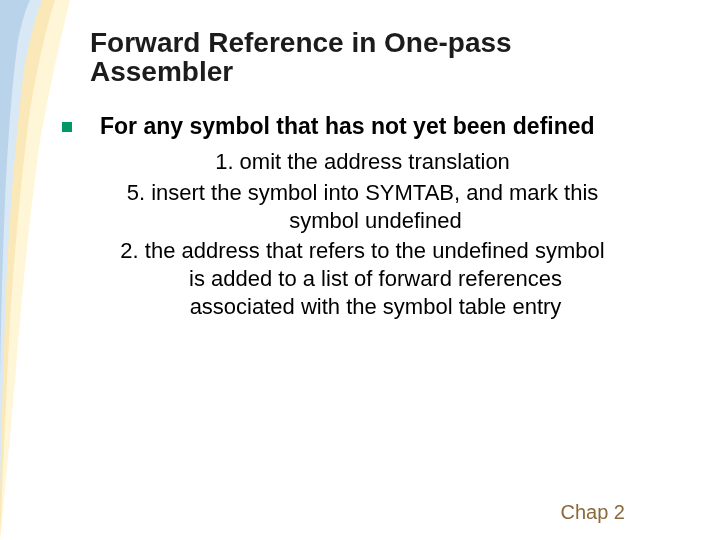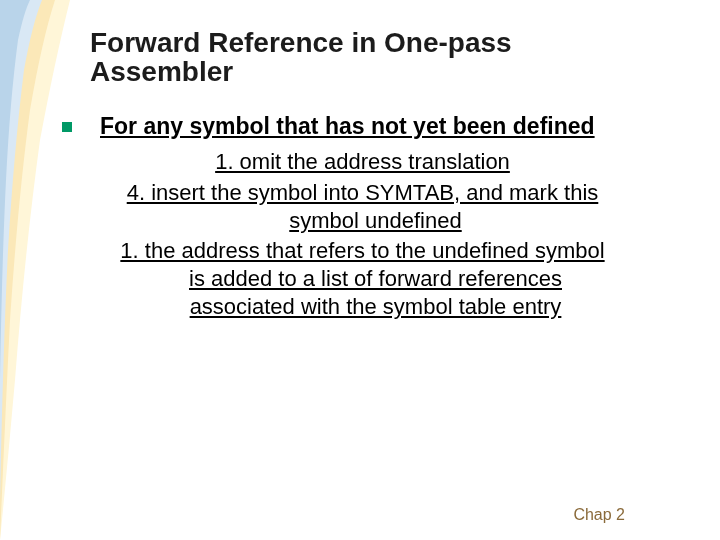--- a/index.html
+++ b/index.html
@@ -33,21 +33,20 @@
     font-size: 28px;
     font-weight: bold;
     color: #1c1c1c;
     line-height: 1.05;
     letter-spacing: 0px;
     margin: 0 0 26px 0;
   }
   .content {
     position: relative;
     padding-left: 10px;
-    text-decoration: underline;
   }
   .bullet {
     position: absolute;
     left: -28px;
     top: 9px;
     width: 10px;
     height: 10px;
     background: #009966;
   }
   .lead {
@@ -68,21 +67,21 @@
     line-height: 1.28;
     margin: 0 0 2px 0;
     text-indent: -26px;
     padding-left: 26px;
     text-align: center;
   }
   .footer {
     position: absolute;
     right: 26px;
     bottom: 16px;
-    font-size: 16px;
+    font-size: 20px;
     color: #8a6a3a;
   }
 </style>
 </head>
 <body>
 
 <svg class="bg-deco" viewBox="0 0 100 540" preserveAspectRatio="none">
   <path d="M 0 0 L 0 540 Q 8 460 15 380 Q 25 250 40 140 Q 55 60 70 0 Z" fill="#fff6d8"></path>
   <path d="M 0 0 L 0 540 Q 5 420 10 320 Q 18 200 30 110 Q 42 40 55 0 Z" fill="#fbe8b8"></path>
   <path d="M 0 0 L 0 500 Q 3 350 8 250 Q 14 150 24 70 Q 32 25 42 0 Z" fill="#d9e8f5"></path>
@@ -91,19 +90,19 @@
 
 <div class="slide">
 
   <h1 class="title">Forward Reference in One-pass Assembler</h1>
 
   <div class="content">
     <span class="bullet"></span>
     <p class="lead">For any symbol that has not yet been defined</p>
     <ul class="items">
       <li>1. omit the address translation</li>
-      <li>4. insert the symbol into SYMTAB, and mark this symbol undefined</li>
-      <li>1. the address that refers to the undefined symbol is added to a list of forward references associated with the symbol table entry</li>
+      <li>5. insert the symbol into SYMTAB, and mark this symbol undefined</li>
+      <li>2. the address that refers to the undefined symbol is added to a list of forward references associated with the symbol table entry</li>
     </ul>
   </div>
 
   <div class="footer">Chap 2</div>
 </div>
 
 </body></html>

